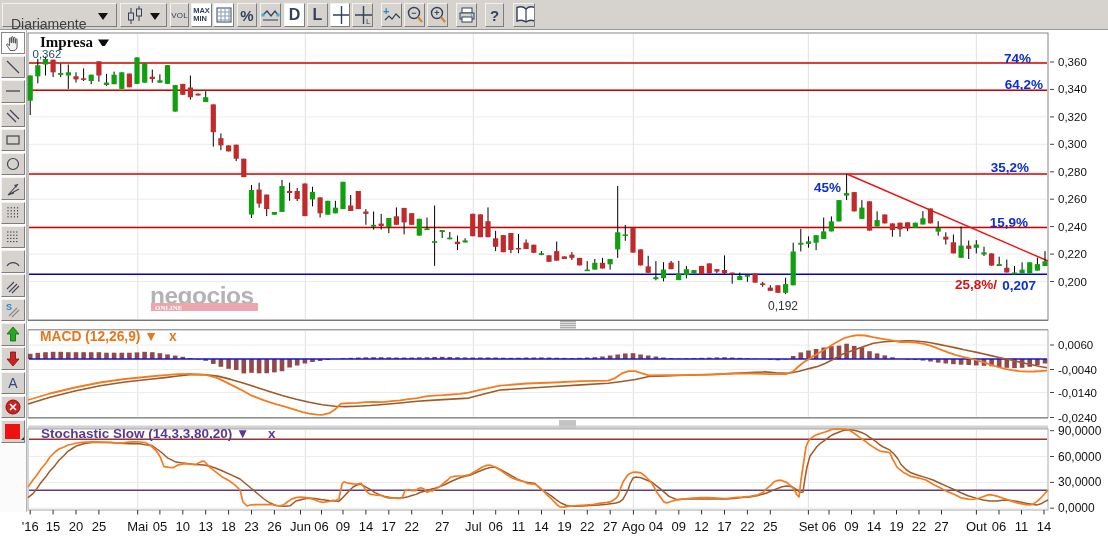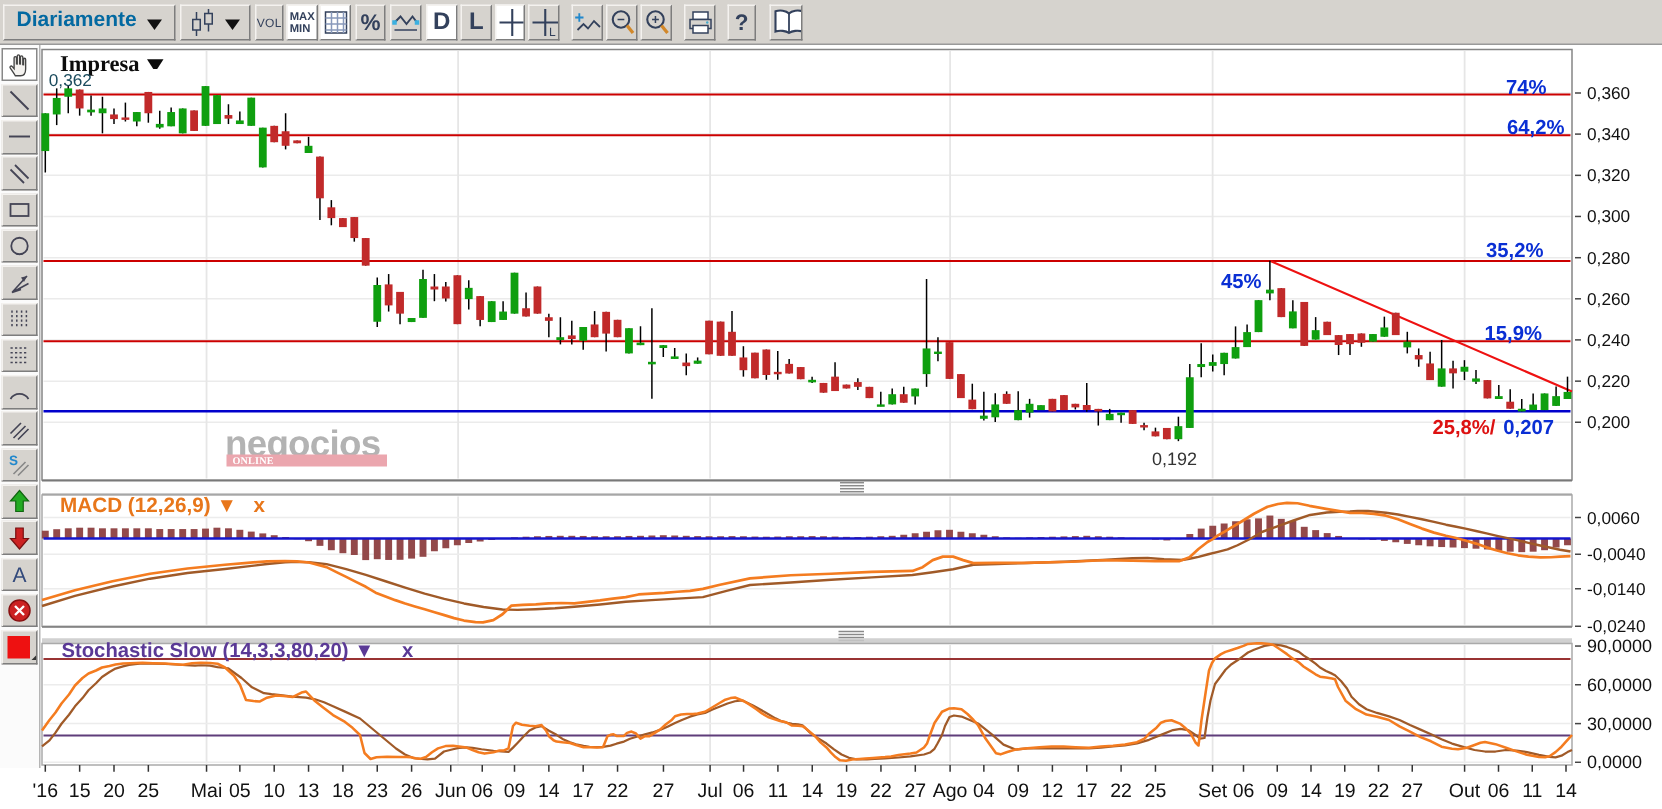--- a/index.html
+++ b/index.html
@@ -1,18 +1,18 @@
 <!DOCTYPE html>
 <html><head><meta charset="utf-8"><style>
 *{margin:0;padding:0;box-sizing:border-box}
 body{width:1108px;height:539px;background:#fff;font-family:"Liberation Sans",sans-serif;position:relative;overflow:hidden}
 .top{position:absolute;left:0;top:0;width:1108px;height:30px;background:#d6d3ce;border-bottom:1px solid #9a9a9a}
 .tb{position:absolute;top:3px;height:24px;border:1px solid;border-color:#f4f2ef #7d7d7d #7d7d7d #f4f2ef;display:flex;align-items:center;justify-content:center;color:#33415c}
 .dd{position:absolute;top:3px;height:24px;background:#d6d3ce;border:1px solid;border-color:#f4f2ef #7d7d7d #7d7d7d #f4f2ef}
-.ddt{position:absolute;left:8px;top:0;font-size:14px;font-weight:bold;color:#0369a1}
+.ddt{position:absolute;left:8px;top:12px;font-size:14px;font-weight:normal;color:#404040}
 .arr{position:absolute;top:9px;width:0;height:0;border-left:5px solid transparent;border-right:5px solid transparent;border-top:7px solid #111}
 .side{position:absolute;left:0;top:30px;width:27px;height:482px;background:#fbfbfb;border-right:1px solid #b5b5b5;padding-top:1.5px}
 .sbb{width:24px;height:22.5px;margin:0 0 1.8px 1px;background:#d6d3ce;border:1px solid;border-color:#f4f2ef #7d7d7d #7d7d7d #f4f2ef;display:flex;align-items:center;justify-content:center}
 .sbi{width:18px;height:18px}
 svg{display:block}
 .chart{position:absolute;left:0;top:0}
 </style></head>
 <body>
 <div class="chart">
     <svg width="1108" height="539" viewBox="0 0 1108 539" font-family="Liberation Sans, sans-serif">

